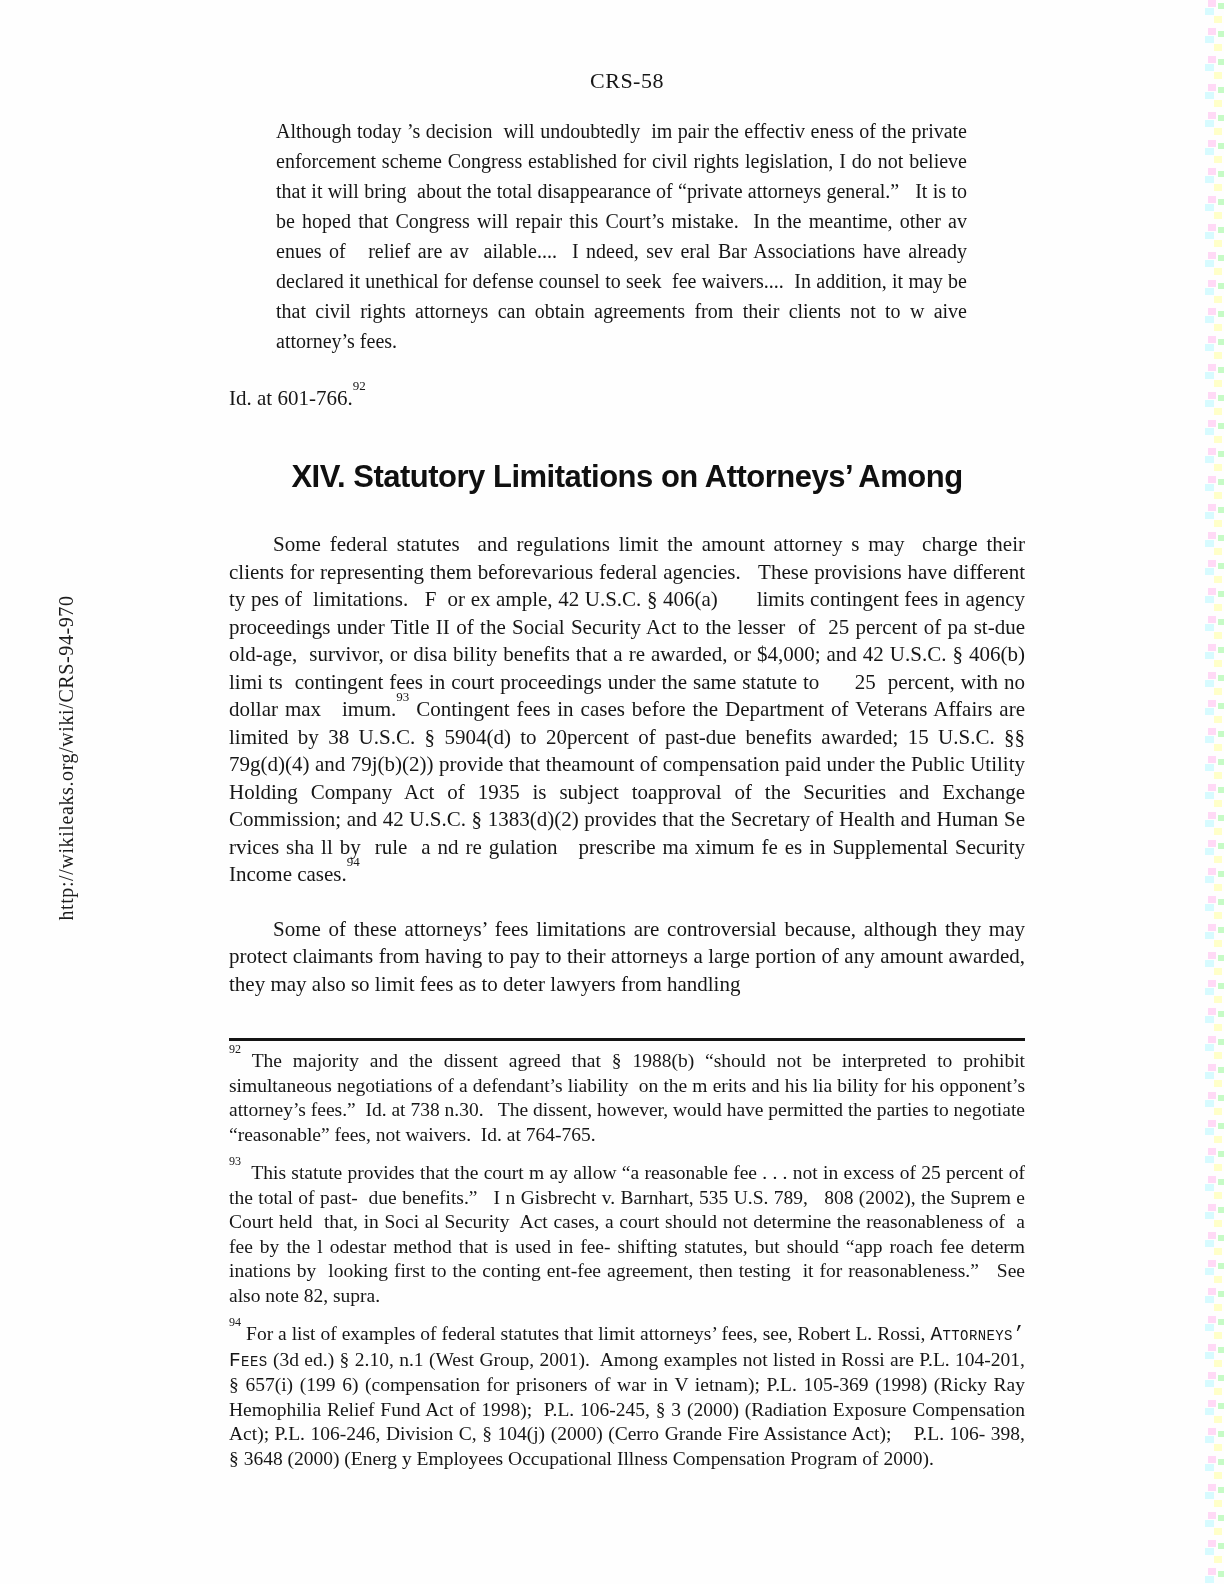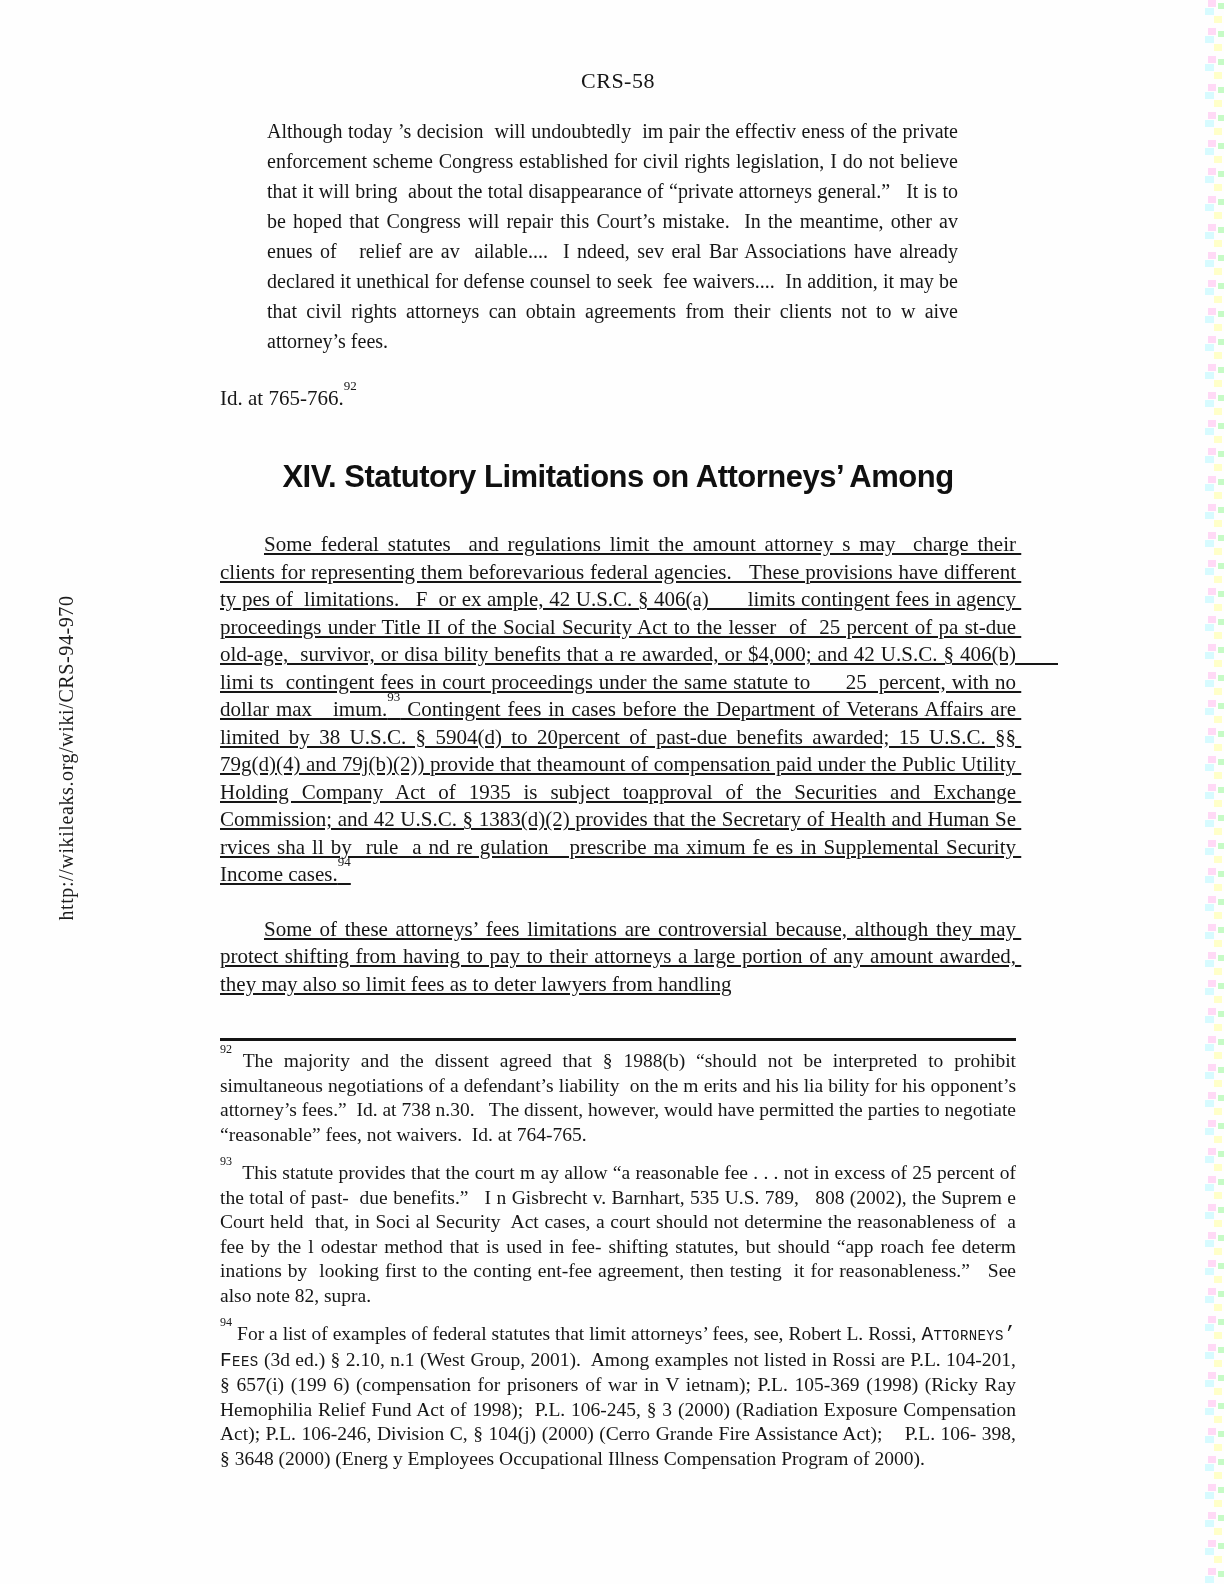--- a/index.html
+++ b/index.html
@@ -21,21 +21,21 @@
     background-size: 8px 28px, 6px 28px, 9px 28px, 8px 28px;
     background-position: 3px 0px, 13px 3px, 0px 8px, 9px 16px;
     background-repeat: repeat-y, repeat-y, repeat-y, repeat-y;
   }
   .sidebar-url {
     position:absolute; left:66px; top:758px;
     transform:translate(-50%,-50%) rotate(-90deg);
     font-size:20px; white-space:nowrap; letter-spacing:0.6px; color:#1c1c1c;
   }
   .content {
-    position:absolute; left:220px; top:68px; width:796px;
+    position:absolute; left:229px; top:68px; width:796px;
   }
   .page-num {
     text-align:center; font-size:22px; letter-spacing:0.5px;
   }
   .quote {
     margin:22px 58px 0 47px;
     font-size:20px; line-height:30px;
     text-align:justify; white-space:pre-wrap;
   }
   .id-line {
@@ -46,21 +46,20 @@
     text-align:center;
     font-family:"Liberation Sans", sans-serif;
     font-weight:bold; font-size:31px; letter-spacing:-0.5px;
     color:#101010;
   }
   .body-para {
     margin-top:36px;
     font-size:21px; line-height:27.5px;
     text-align:justify; white-space:pre-wrap;
     text-indent:44px;
-    text-decoration:underline;
   }
   .body-para.second { margin-top:27px; }
   .footnote-rule {
     margin:40px 0 0 0; border:none; border-top:3px solid #141414; height:0;
   }
   .footnote {
     margin-top:8px;
     font-size:19.5px; line-height:24.5px;
     text-align:justify; white-space:pre-wrap;
   }
@@ -75,27 +74,27 @@
 <div class="watermark-strip"></div>
 
 <div class="sidebar-url">http://wikileaks.org/wiki/CRS-94-970</div>
 
 <div class="content">
 
   <div class="page-num">CRS-58</div>
 
   <div class="quote">Although today ’s decision  will undoubtedly  im pair the effectiv eness of the private enforcement scheme Congress established for civil rights legislation, I do not believe that it will bring  about the total disappearance of “private attorneys general.”   It is to be hoped that Congress will repair this Court’s mistake.  In the meantime, other av  enues of   relief are av  ailable....  I ndeed, sev eral Bar Associations have already declared it unethical for defense counsel to seek  fee waivers....  In addition, it may be that civil rights attorneys can obtain agreements from their clients not to w aive attorney’s fees.</div>
 
-  <div class="id-line"><span class="i">Id.</span><span> at 765-766.</span><sup>92</sup></div>
+  <div class="id-line"><span class="i">Id.</span><span> at 601-766.</span><sup>92</sup></div>
 
   <h1 class="section-heading">XIV. Statutory Limitations on Attorneys’ Among</h1>
 
   <div class="body-para"><span>Some federal statutes  and regulations limit the amount attorney s may  charge their clients for representing them beforevarious federal agencies.   These provisions have different ty pes of  limitations.   F  or ex ample, 42 U.S.C. § 406(a)       limits contingent fees in agency proceedings under Title II of the Social Security Act to the lesser  of  25 percent of pa st-due old-age,  survivor, or disa bility benefits that a re awarded, or $4,000; and 42 U.S.C. § 406(b)        limi ts  contingent fees in court proceedings under the same statute to      25  percent, with no dollar max   imum.</span><sup>93</sup><span> Contingent fees in cases before the Department of Veterans Affairs are limited by 38 U.S.C. § 5904(d) to 20percent of past-due benefits awarded; 15 U.S.C. §§ 79g(d)(4) and 79j(b)(2)) provide that theamount of compensation paid under the Public Utility Holding Company Act of 1935 is subject toapproval of the Securities and Exchange Commission; and 42 U.S.C. § 1383(d)(2) provides that the Secretary of Health and Human Se rvices sha ll by  rule  a nd re gulation   prescribe ma ximum fe es in Supplemental Security Income cases.</span><sup>94</sup></div>
 
-  <div class="body-para second">Some of these attorneys’ fees limitations are controversial because, although they may protect shifting from having to pay to their attorneys a large portion of any amount awarded, they may also so limit fees as to deter lawyers from handling</div>
+  <div class="body-para second">Some of these attorneys’ fees limitations are controversial because, although they may protect claimants from having to pay to their attorneys a large portion of any amount awarded, they may also so limit fees as to deter lawyers from handling</div>
 
   <hr class="footnote-rule">
 
   <div class="footnote"><sup>92</sup><span> The majority and the dissent agreed that § 1988(b) “should not be interpreted to prohibit simultaneous negotiations of a defendant’s liability  on the m erits and his lia bility for his opponent’s attorney’s fees.”  </span><span class="i">Id.</span><span> at 738 n.30.   The dissent, however, would have permitted the parties to negotiate “reasonable” fees, not waivers.  </span><span class="i">Id.</span><span> at 764-765.</span></div>
 
   <div class="footnote"><sup>93</sup><span>  This statute provides that the court m ay allow “a reasonable fee . . . not in excess of 25 percent of the total of past-  due benefits.”   I n </span><span class="i">Gisbrecht v. Barnhart</span><span>, 535 U.S. 789,   808 (2002), the Suprem e Court held  that, in Soci al Security  Act cases, a court should not determine the reasonableness of  a fee by the l odestar method that is used in fee- shifting statutes, but should “app roach fee determ inations by  looking first to the conting ent-fee agreement, then testing  it for reasonableness.”   </span><span class="i">See also</span><span> note 82, </span><span class="i">supra</span><span>.</span></div>
 
   <div class="footnote"><sup>94</sup><span> For a list of examples of federal statutes that limit attorneys’ fees, see, Robert L. Rossi, </span><span class="sc">Attorneys’ Fees</span><span> (3d ed.) § 2.10, n.1 (West Group, 2001).  Among examples not listed in Rossi are P.L. 104-201, § 657(i) (199 6) (compensation for prisoners of war in V ietnam); P.L. 105-369 (1998) (Ricky Ray Hemophilia Relief Fund Act of 1998);  P.L. 106-245, § 3 (2000) (Radiation Exposure Compensation Act); P.L. 106-246, Division C, § 104(j) (2000) (Cerro Grande Fire Assistance Act);    P.L. 106- 398, § 3648 (2000) (Energ y Employees Occupational Illness Compensation Program of 2000).</span></div>
 
 </div>

